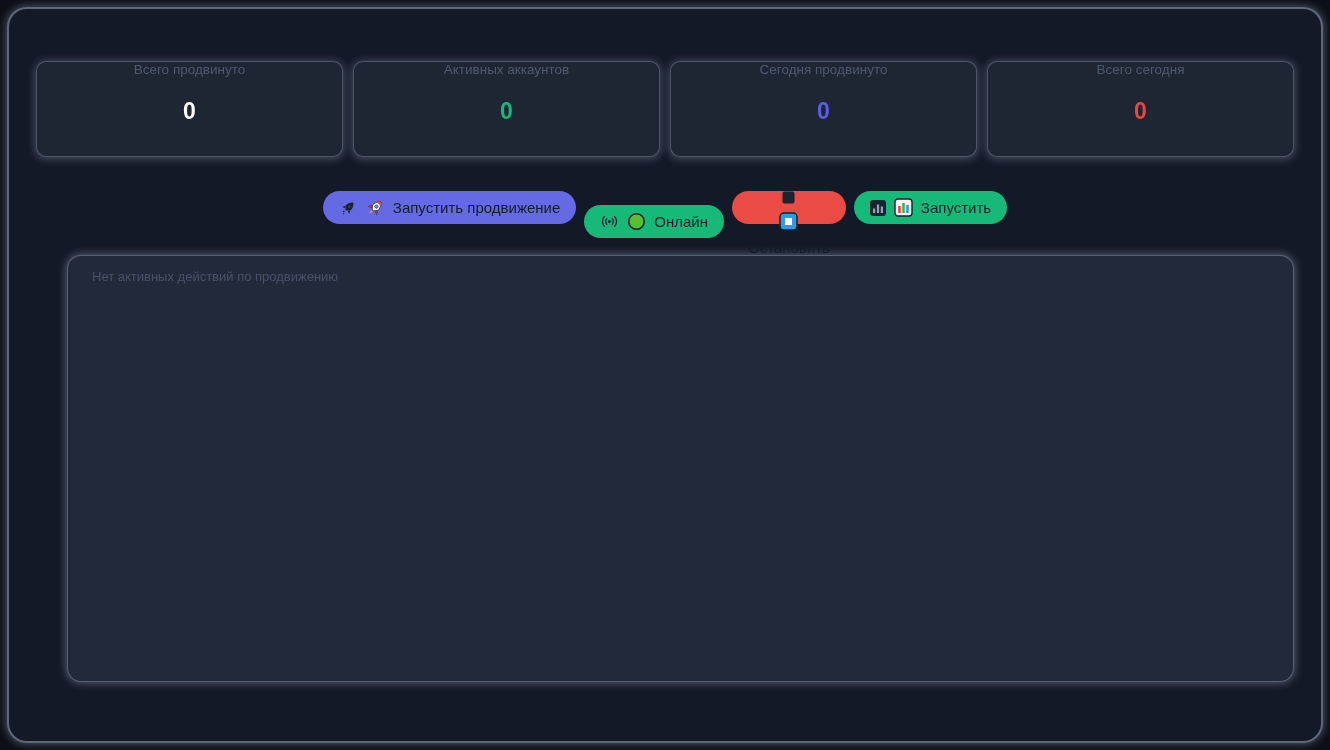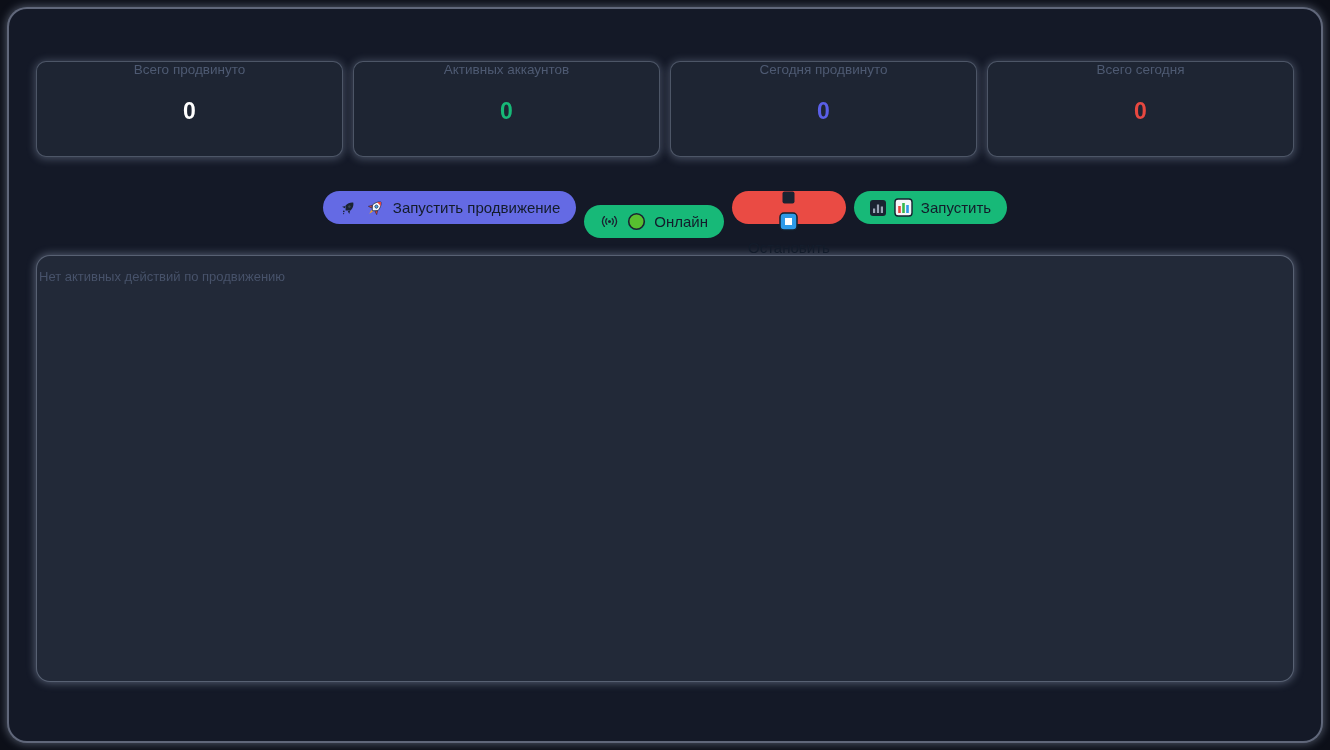--- a/index.html
+++ b/index.html
@@ -74,21 +74,22 @@
     white-space: nowrap;
   }
   .btn .icon { display: inline-flex; align-items: center; }
   .log {
     margin-top: 17px;
     height: 427px;
     border-radius: 14px;
     background: #222938;
     border: 1px solid rgba(190,202,226,0.35);
     box-shadow: 0 0 9px 1px rgba(190,205,235,0.38);
-    padding: 13px 2px;
+    padding: 13px 24px;
+    margin-left: 31px;
   }
   .log-placeholder { font-size: 13px; color: #47526a; }
 </style>
 </head>
 <body>
 
 <div class="app">
 
 
 

